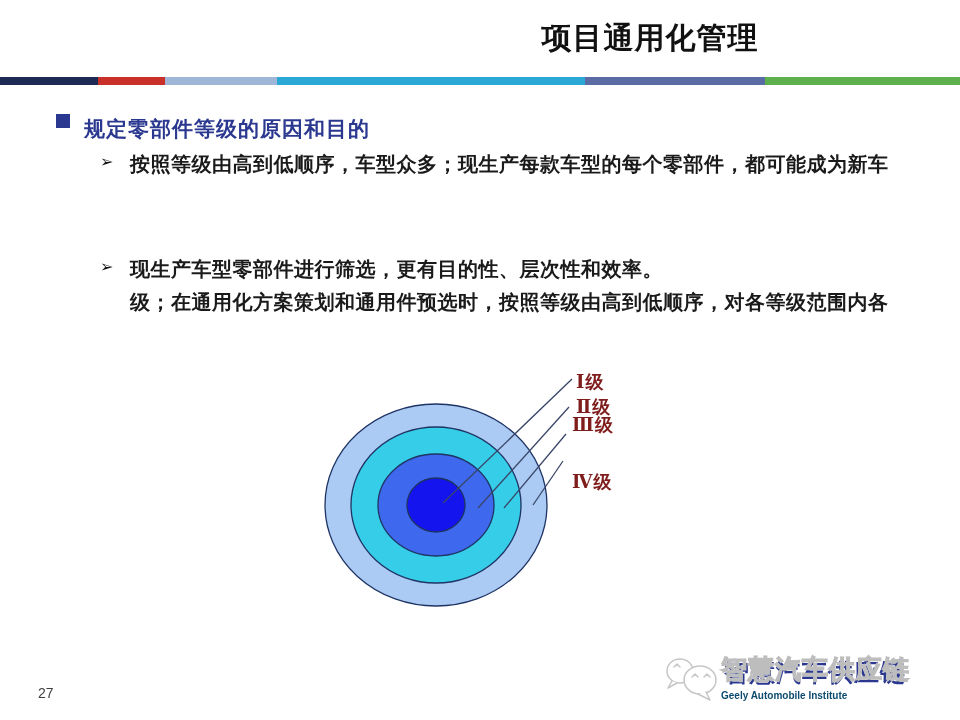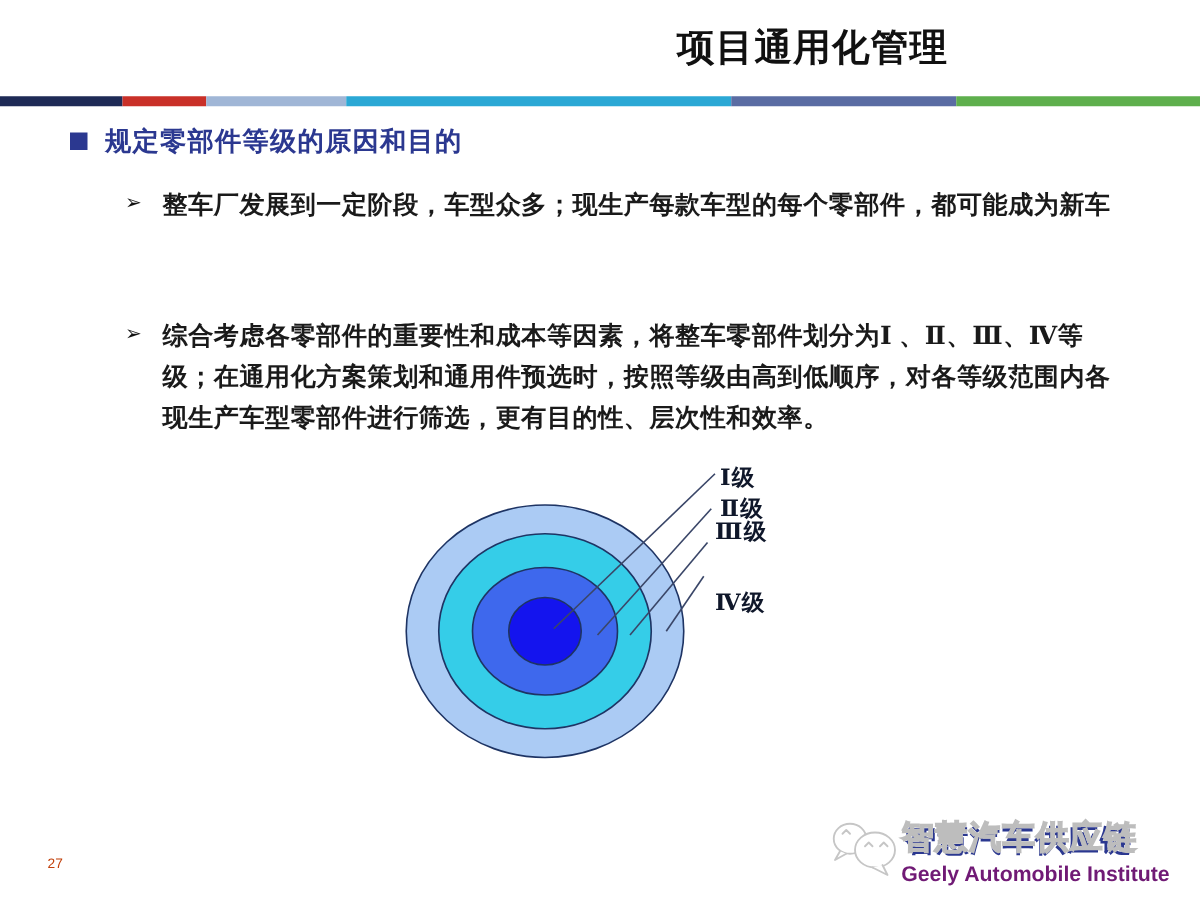--- a/index.html
+++ b/index.html
@@ -12,57 +12,57 @@
          font-size:30px;font-weight:bold;color:#111111;letter-spacing:1px;}
 
   
   .divider{position:absolute;left:0;top:77px;width:960px;height:8px;display:flex;}
   .divider .seg{height:8px;}
 
   
   .heading{position:absolute;left:56px;top:99px;display:flex;align-items:center;}
   .heading .sq{width:14px;height:14px;display:inline-block;margin-right:14px;background:#2B3890;}
   .heading .heading-text{font-size:21px;font-weight:bold;color:#2B3890;
-         font-family:"Liberation Sans","DejaVu Sans",sans-serif;letter-spacing:1px;}
+         font-family:"Liberation Sans","DejaVu Sans",sans-serif;letter-spacing:1px;margin-top:16px;}
 
   
   .bullet{position:absolute;left:100px;width:840px;}
   .bullet .marker{position:absolute;left:0;top:4px;font-size:16px;color:#111;
          font-family:"DejaVu Sans",sans-serif;}
   .bullet .lines{margin-left:30px;font-size:20px;font-weight:bold;color:#1A1A1A;
          line-height:33px;letter-spacing:0.5px;}
   .bullet .line{display:block;white-space:nowrap;}
   .b1{top:148px;}
   .b2{top:253px;}
 
   
   .diagram{position:absolute;left:300px;top:358px;width:360px;height:262px;}
   .diagram svg{position:absolute;left:0;top:0;}
   .diagram ellipse{stroke:#1E3464;stroke-width:1.3;}
   .diagram line{stroke:#3A4668;stroke-width:1.3;}
-  .ring-label{position:absolute;font-size:18px;font-weight:bold;color:#0f172a;
+  .ring-label{position:absolute;font-size:18px;font-weight:bold;color:#7f1d1d;
          letter-spacing:1px;white-space:nowrap;}
   .rl0{left:276px;top:12px;}
   .rl1{left:276px;top:37px;}
   .rl2{left:272px;top:55px;}
   .rl3{left:272px;top:112px;}
 
   
-  .page-number{position:absolute;left:38px;top:685px;font-size:11px;color:#c2410c;
+  .page-number{position:absolute;left:38px;top:685px;font-size:14px;color:#404040;
          font-family:"Liberation Sans","DejaVu Sans",sans-serif;}
   .brand{position:absolute;left:663px;top:650px;width:250px;height:66px;}
   .brand-icon{position:absolute;left:0;top:4px;}
   .logo-stack{position:absolute;left:58px;top:2px;width:190px;height:36px;}
   .logo-back{position:absolute;left:3px;top:4px;font-size:25px;font-weight:bold;
          color:#2B3890;white-space:nowrap;letter-spacing:1px;}
   .logo-front{position:absolute;left:0;top:0;font-size:26px;font-weight:bold;
          color:rgba(255,255,255,0.25);-webkit-text-stroke:1.2px #BDBDBD;
          white-space:nowrap;letter-spacing:1px;}
-  .brand-sub{position:absolute;left:58px;top:40px;font-size:17px;font-weight:bold;
-         color:#701a75;font-family:"Liberation Sans","DejaVu Sans",sans-serif;white-space:nowrap;}
+  .brand-sub{position:absolute;left:58px;top:40px;font-size:10px;font-weight:bold;
+         color:#0c4a6e;font-family:"Liberation Sans","DejaVu Sans",sans-serif;white-space:nowrap;}
 </style>
 </head>
 <body>
 
 <div class="slide">
 
   <h1 class="title">项目通用化管理</h1>
 
   <div class="divider">
     <div class="seg" style="width: 98px; background-color: rgb(30, 42, 86);"></div>
@@ -74,30 +74,29 @@
   </div>
 
   <div class="heading">
     <span class="sq" style="background-color: rgb(43, 56, 144);"></span>
     <span class="heading-text">规定零部件等级的原因和目的</span>
   </div>
 
   <div class="bullet b1">
     <span class="marker">➢</span>
     <div class="lines">
-      <span class="line">整车厂发展到一定阶段，车型众多；现生产每款车型的每个零部件，都可能成为新车</span>
+      <span class="line">按照等级由高到低顺序，车型众多；现生产每款车型的每个零部件，都可能成为新车</span>
     </div>
   </div>
 
   <div class="bullet b2">
     <span class="marker">➢</span>
     <div class="lines">
-      <span class="line">综合考虑各零部件的重要性和成本等因素，将整车零部件划分为Ⅰ 、Ⅱ、Ⅲ、Ⅳ等</span>
+      <span class="line">现生产车型零部件进行筛选，更有目的性、层次性和效率。</span>
       <span class="line">级；在通用化方案策划和通用件预选时，按照等级由高到低顺序，对各等级范围内各</span>
-      <span class="line">现生产车型零部件进行筛选，更有目的性、层次性和效率。</span>
     </div>
   </div>
 
   <div class="diagram">
     <svg width="360" height="262" viewBox="0 0 360 262">
       <ellipse cx="136" cy="147" rx="111" ry="101" fill="#ABCBF4"></ellipse>
       <ellipse cx="136" cy="147" rx="85" ry="78" fill="#35CDE8"></ellipse>
       <ellipse cx="136" cy="147" rx="58" ry="51" fill="#3E68ED"></ellipse>
       <ellipse cx="136" cy="147" rx="29" ry="27" fill="#1414EE"></ellipse>
       <line x1="272" y1="21" x2="143" y2="145"></line>

